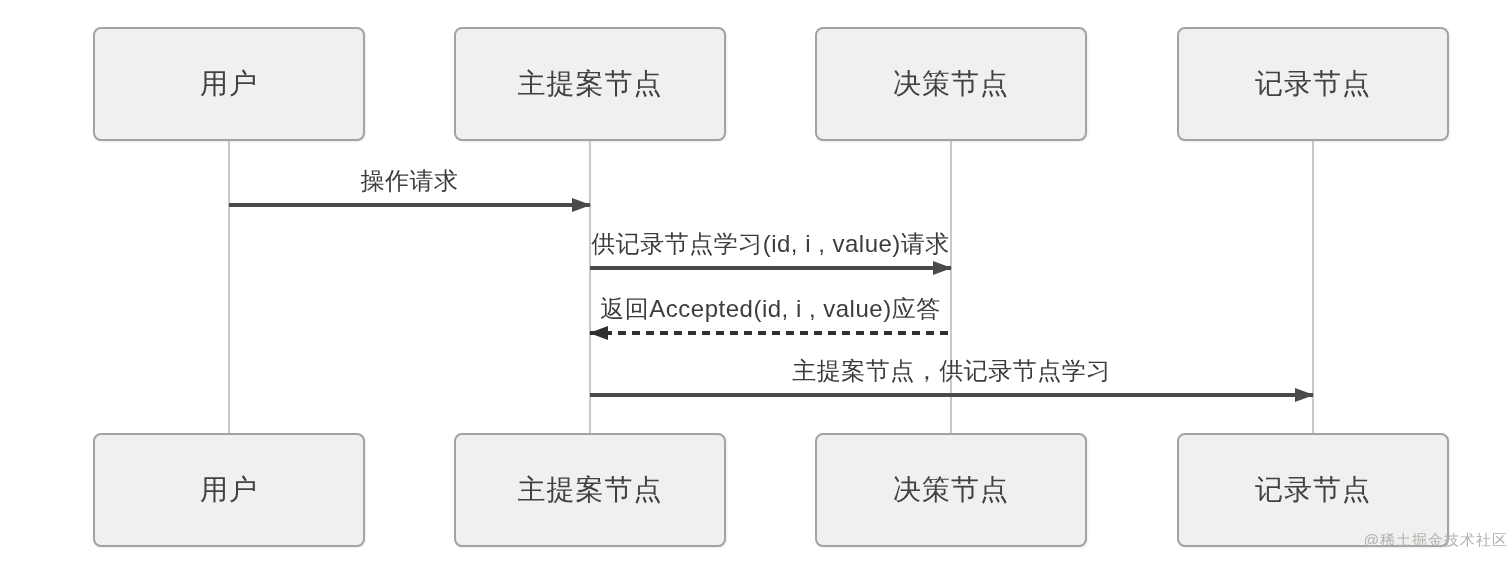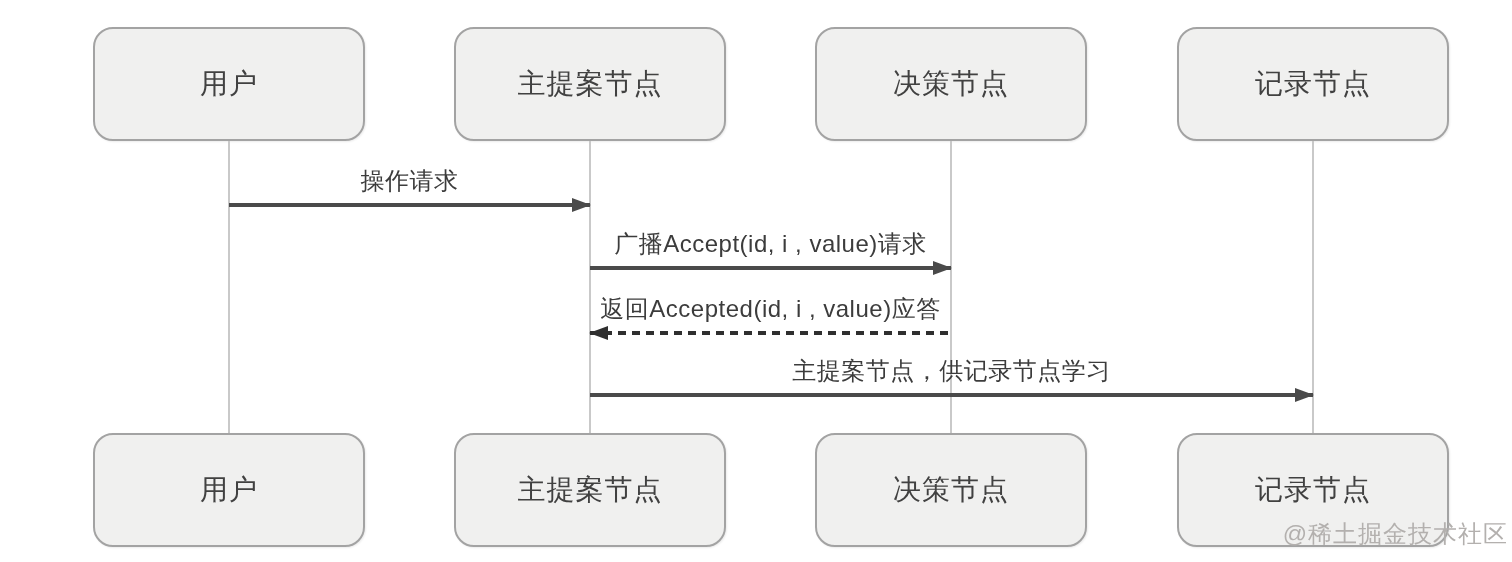--- a/index.html
+++ b/index.html
@@ -15,21 +15,21 @@
     background: var(--bg, #ffffff);
     overflow: hidden;
   }
   .actor-box {
     position: absolute;
     width: 272px;
     height: 114px;
     box-sizing: border-box;
     background: var(--box-fill);
     border: 2px solid var(--box-border);
-    border-radius: 20px;
+    border-radius: 8px;
     display: flex;
     align-items: center;
     justify-content: center;
     box-shadow: 1px 1px 2px rgba(0,0,0,0.08);
   }
   .actor-label {
     font-size: 28px;
     color: var(--box-text);
     letter-spacing: 1px;
     white-space: nowrap;
@@ -79,21 +79,21 @@
     text-align: center;
     font-size: 24px;
     color: var(--label-text);
     white-space: nowrap;
     letter-spacing: 0.5px;
   }
   .watermark {
     position: absolute;
     right: 4px;
     bottom: 12px;
-    font-size: 24px;
+    font-size: 15px;
     color: var(--watermark-text);
     letter-spacing: 1px;
     white-space: nowrap;
   }
 </style>
 </head>
 <body>
 
 <div class="canvas">
   <div id="top-row">
@@ -123,21 +123,21 @@
   <div class="lifeline" style="left: 1312px; top: 141px; height: 292px;"></div>
 </div>
   <div id="messages">
   <div class="message" style="left: 229px; top: 205px; width: 361px;">
     <div class="msg-label">操作请求</div>
     <div class="msg-line solid"></div>
     <div class="msg-arrowhead right"></div>
   </div>
 
   <div class="message" style="left: 590px; top: 268px; width: 361px;">
-    <div class="msg-label">广播Accept(id, i , value)请求</div>
+    <div class="msg-label">供记录节点学习(id, i , value)请求</div>
     <div class="msg-line solid"></div>
     <div class="msg-arrowhead right"></div>
   </div>
 
   <div class="message" style="left: 590px; top: 333px; width: 361px;">
     <div class="msg-label">返回Accepted(id, i , value)应答</div>
     <div class="msg-line dashed"></div>
     <div class="msg-arrowhead left"></div>
   </div>
 

